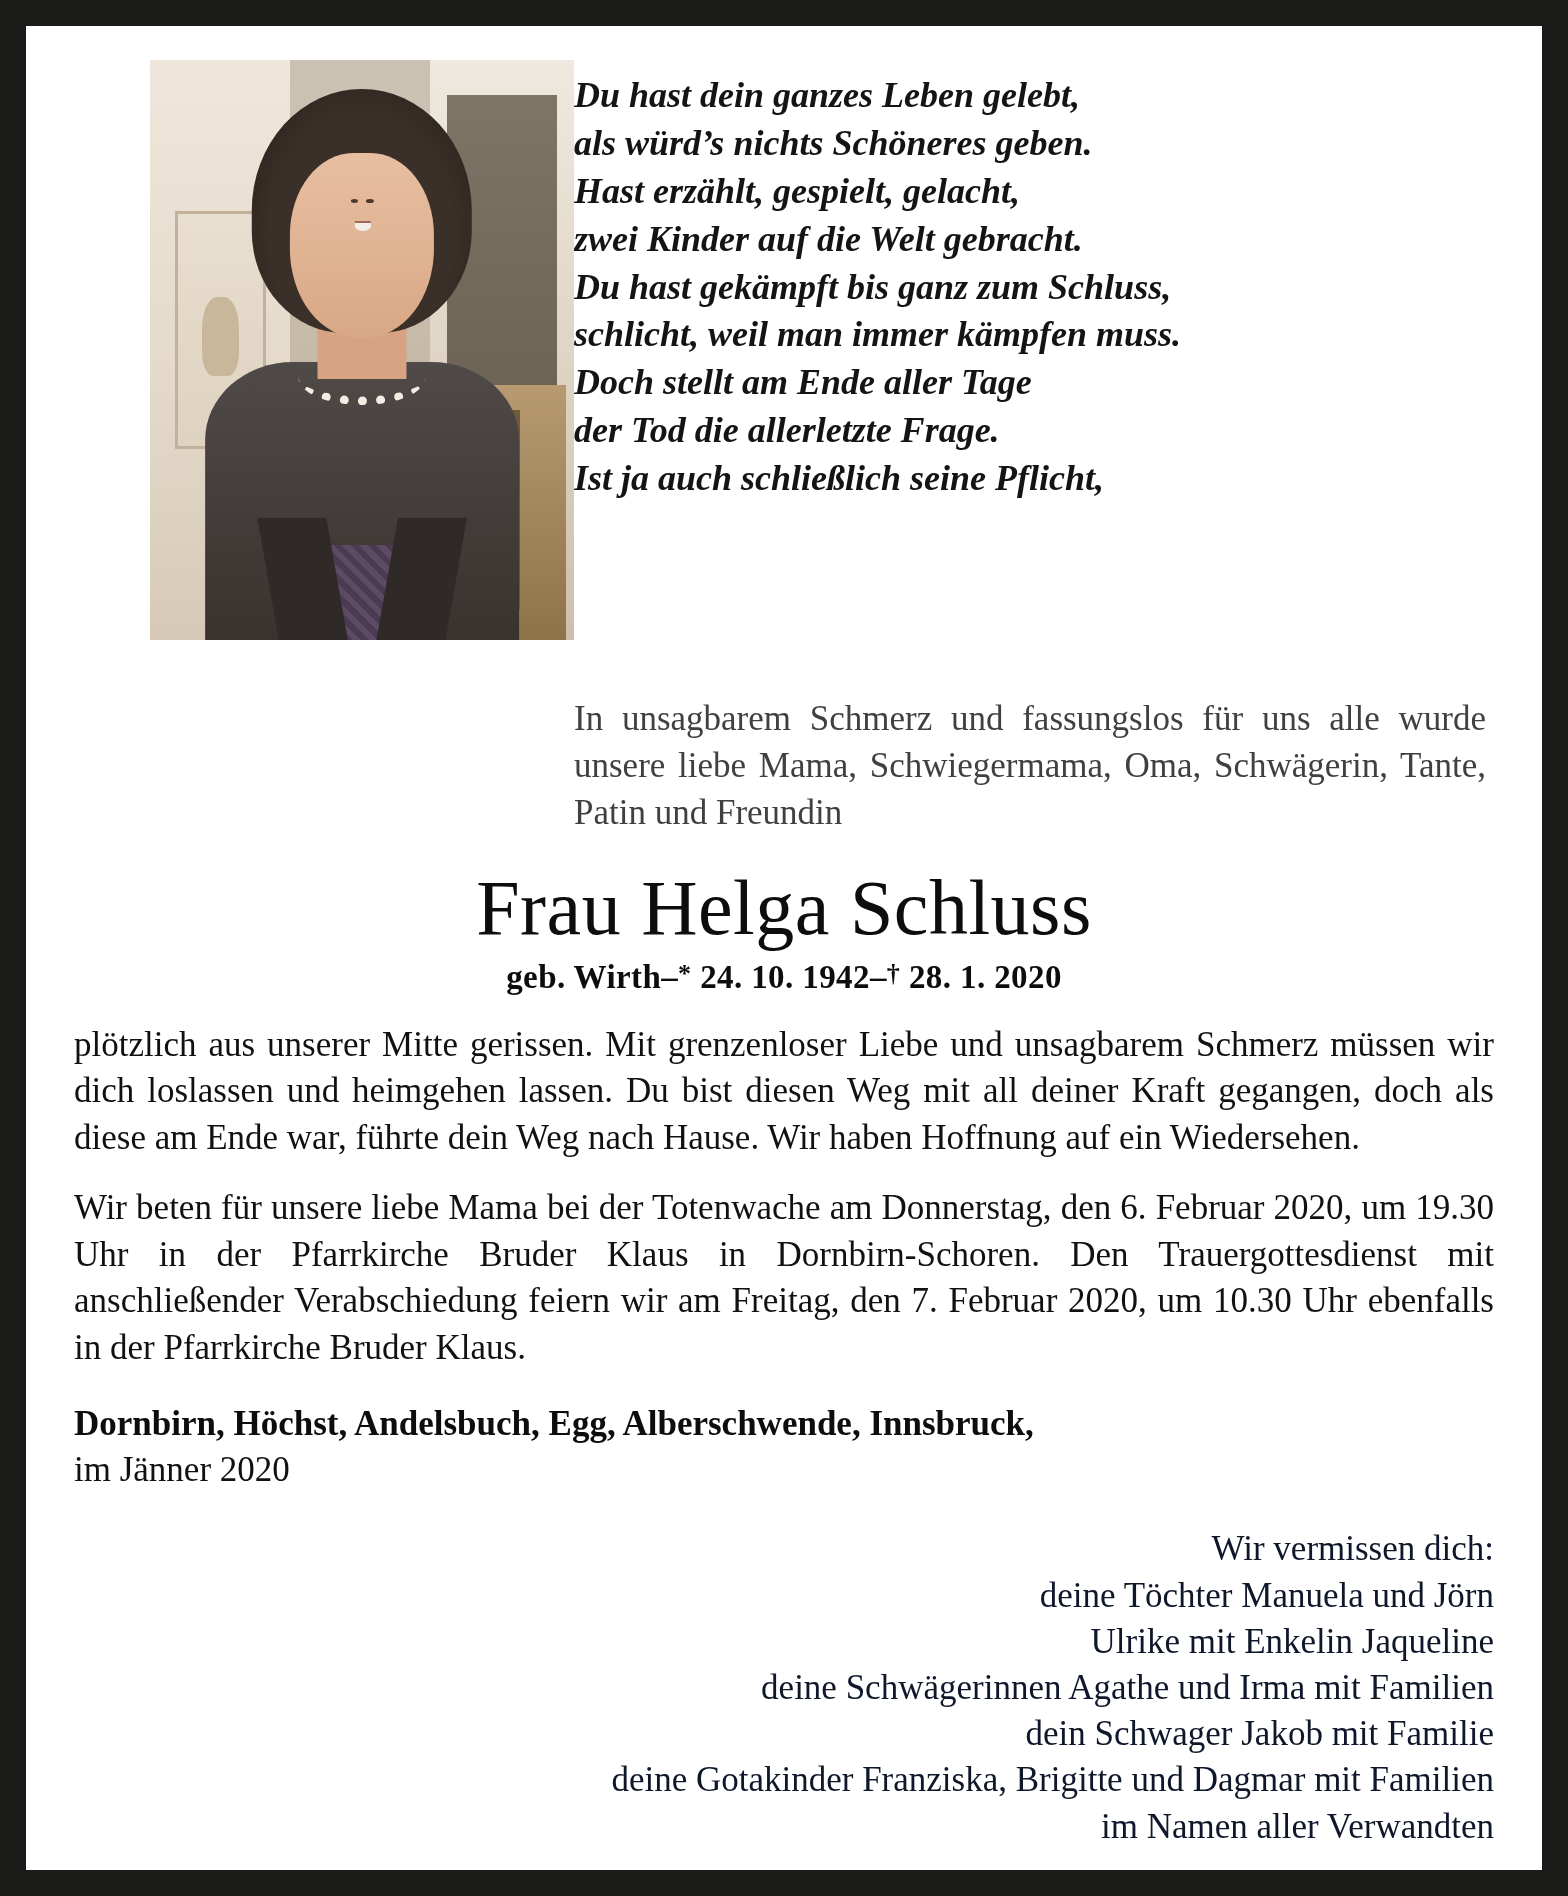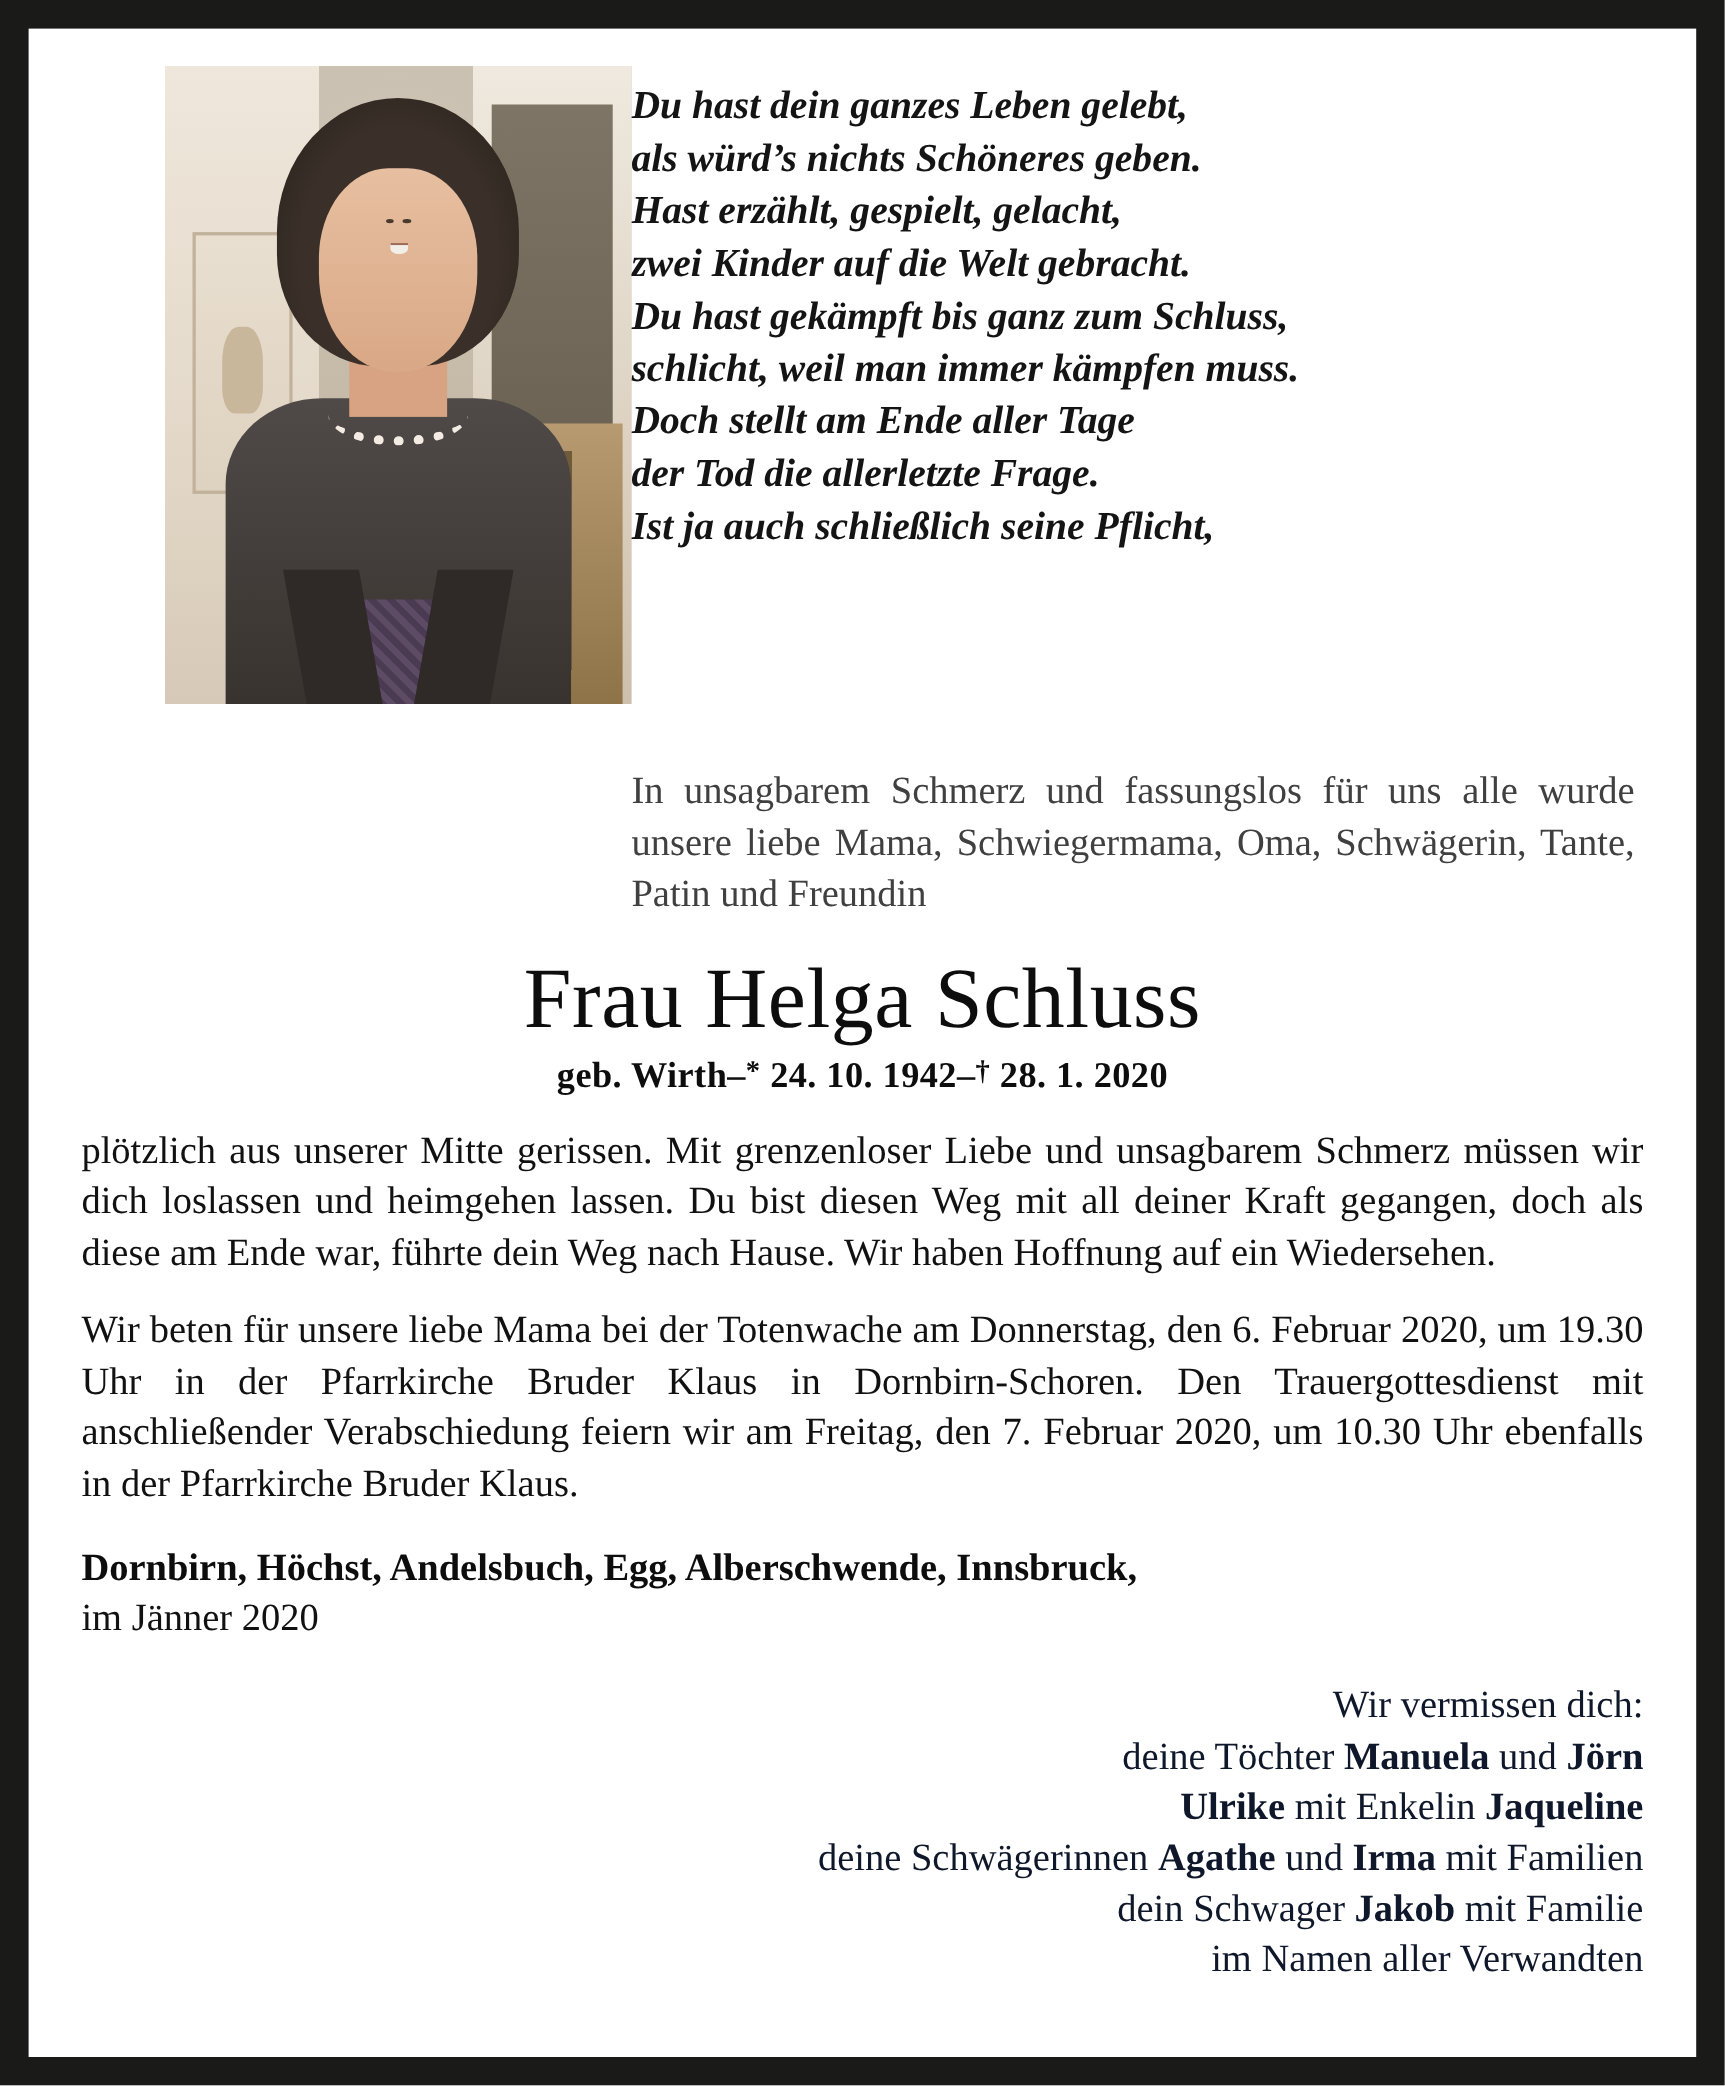--- a/index.html
+++ b/index.html
@@ -211,21 +211,21 @@
 
   
   .mourners {
     margin-top: 34px;
     text-align: right;
     font-family: "Liberation Serif", serif;
     font-size: 35px;
     line-height: 1.32;
     color: #0f172a;
   }
-  .mourners b { font-weight: bold; }
+  .mourners b { font-weight: normal; }
   .mourners .lead { display: block; }
 </style>
 </head>
 <body>
 
 <div class="page">
   <div class="card">
 
     <div class="top">
 
@@ -287,17 +287,20 @@
       </div>
       <div>
         <span></span><b>Ulrike</b><span> mit Enkelin </span><b>Jaqueline</b><span></span>
       </div>
       <div>
         <span>deine Schwägerinnen </span><b>Agathe</b><span> und </span><b>Irma</b><span> mit Familien</span>
       </div>
       <div>
         <span>dein Schwager </span><b>Jakob</b><span> mit Familie</span><b></b><span></span>
       </div>
+      <div>
+        <span>deine Gotakinder </span><b>Franziska, Brigitte</b><span> und </span><b>Dagmar</b><span> mit Familien</span>
+      </div>
       <div>im Namen aller Verwandten</div>
     </div>
 
   </div>
 </div>
 
 </body></html>

